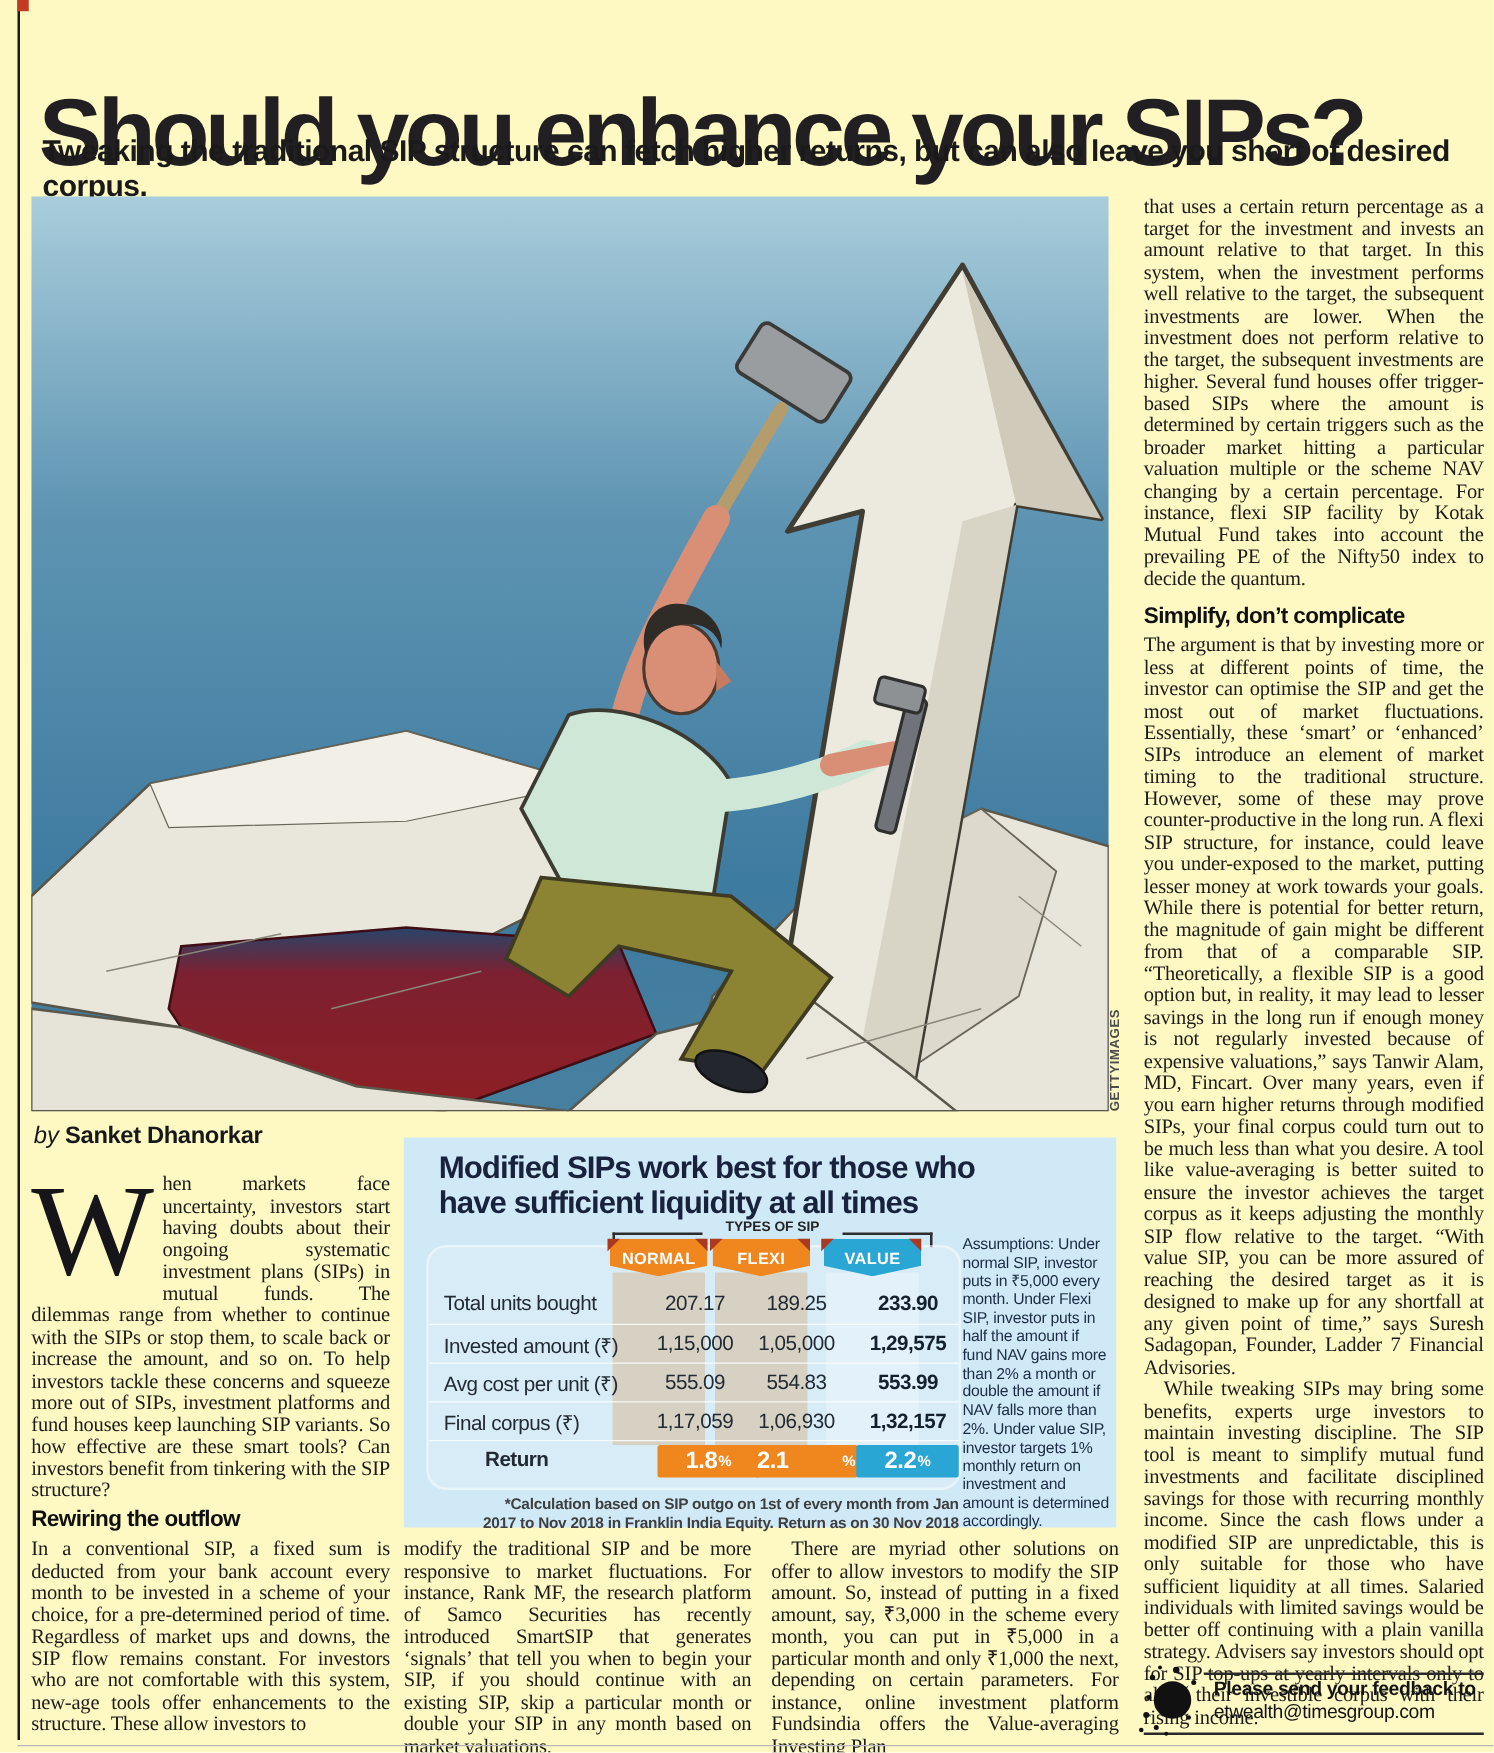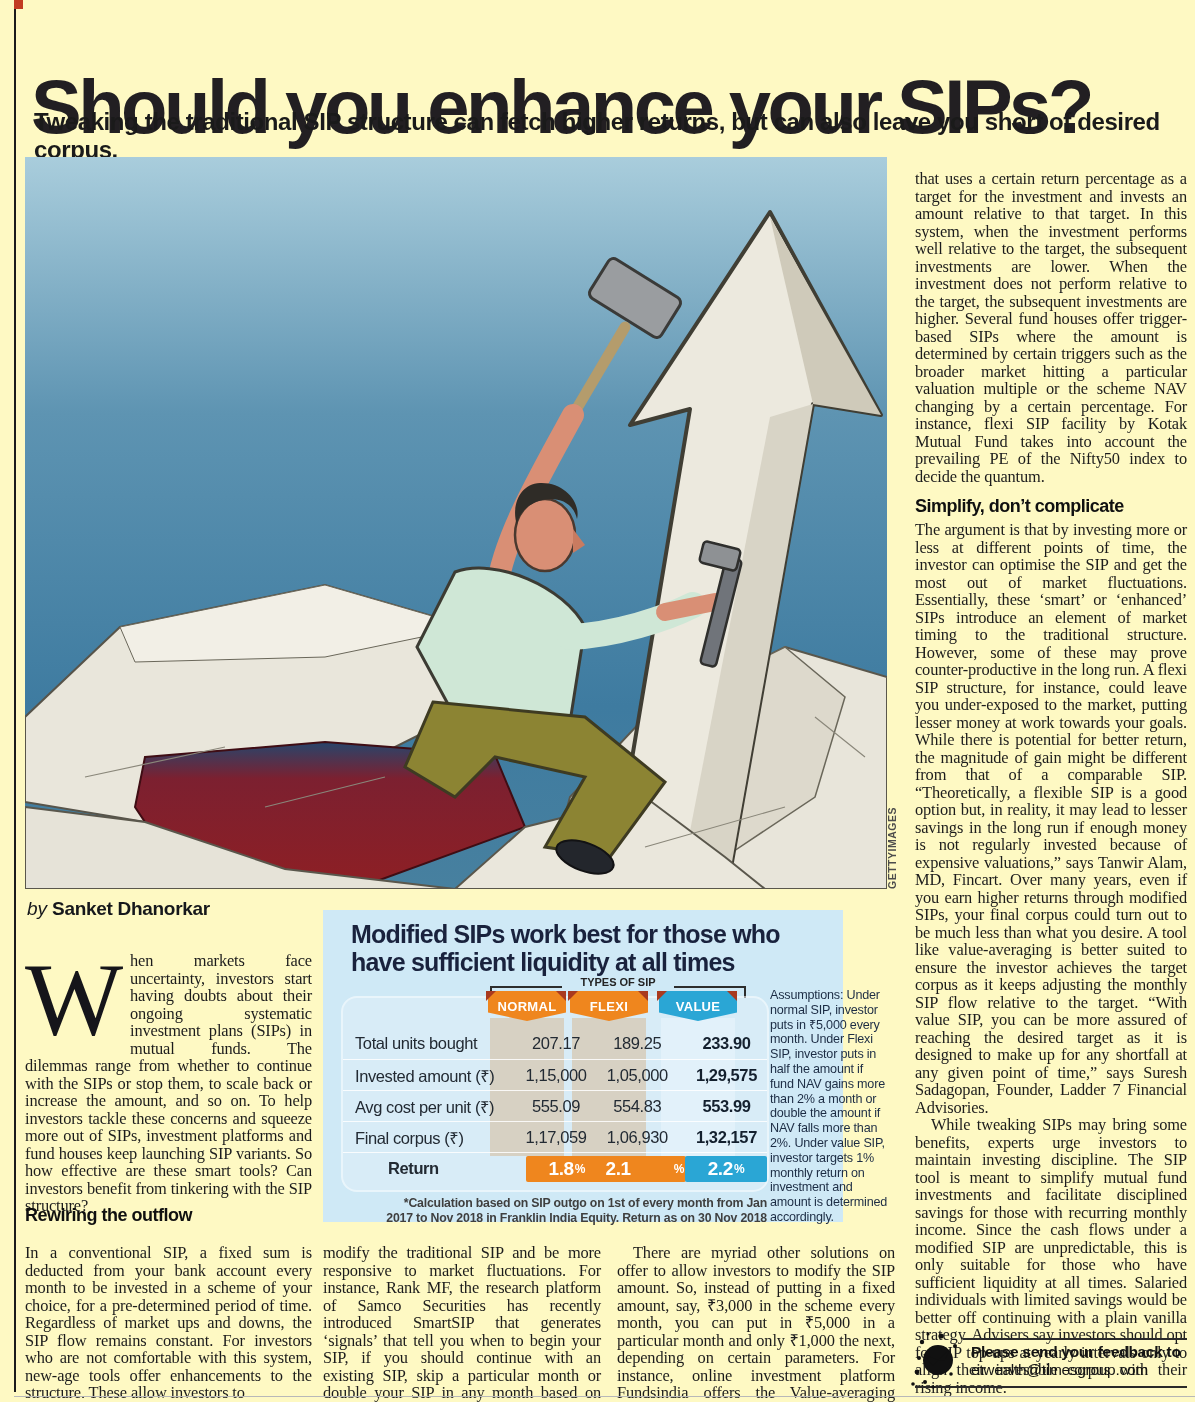--- a/index.html
+++ b/index.html
@@ -18,21 +18,21 @@
   .subhead{position:absolute;left:34px;top:108px;width:1150px;
     font-family:"Liberation Sans", sans-serif;font-weight:700;font-size:24px;letter-spacing:-0.4px;color:#1a1a1a;}
 
   
   .illo{position:absolute;left:25px;top:157px;width:862px;height:732px;}
   .getty{position:absolute;left:886px;top:797px;height:92px;
     font-family:"Liberation Sans", sans-serif;font-size:10.5px;font-weight:700;color:#4c4c4c;
     writing-mode:vertical-rl;transform:rotate(180deg);letter-spacing:0.5px;}
 
   
-  .serif-col{text-align:justify;font-size:16.4px;line-height:17.5px;letter-spacing:-0.15px;margin-top:14px;}
+  .serif-col{text-align:justify;font-size:16.4px;line-height:17.5px;letter-spacing:-0.15px;}
   .rcol{position:absolute;left:915px;top:156px;width:272px;}
   .rcol p{margin:0;}
   .rcol .indent{text-indent:16px;}
   .sec-head{font-family:"Liberation Sans", sans-serif;font-weight:700;font-size:18px;
     letter-spacing:-0.5px;color:#101010;margin:9px 0 3px 0;line-height:24px;}
 
   .byline{position:absolute;left:27px;top:898px;font-family:"Liberation Sans", sans-serif;
     font-size:19px;color:#16181c;}
   .byline .by{font-style:italic;font-weight:400;margin-right:5px;}
   .byline .author{font-weight:700;letter-spacing:-0.3px;}
@@ -40,21 +40,21 @@
   .lcol-intro{position:absolute;left:25px;top:938px;width:287px;}
   .dropcap{float:left;font-family:"Liberation Serif", serif;font-size:104px;line-height:82px;
     padding:6px 7px 0 0;color:#15151a;}
   .lcol-head{position:absolute;left:25px;top:1194px;width:287px;}
   .lcol-para{position:absolute;left:25px;top:1230px;width:287px;}
 
   .midcol1{position:absolute;left:323px;top:1230px;width:278px;}
   .midcol2{position:absolute;left:617px;top:1230px;width:278px;}
 
   
-  .infobox{position:absolute;left:323px;top:910px;width:520px;height:312px;background:#cfe9f6;}
+  .infobox{position:absolute;left:323px;top:910px;width:570px;height:312px;background:#cfe9f6;}
   .infobox-title{position:absolute;left:28px;top:10px;width:520px;
     font-family:"Liberation Sans", sans-serif;font-weight:800;font-size:25px;line-height:28px;
     letter-spacing:-0.8px;color:#19223d;}
   .types-label{position:absolute;left:239px;top:66px;width:112px;text-align:center;
     font-family:"Liberation Sans", sans-serif;font-weight:700;font-size:11px;color:#242424;letter-spacing:0;}
   .bracket{position:absolute;background:#2d2d2d;}
 
   .sip-card{position:absolute;left:20px;top:88px;width:424px;height:192px;background:#d8ecf7;
     border-radius:14px;box-shadow:0 0 0 2px rgba(255,255,255,0.55);}
   .strip{position:absolute;top:20px;bottom:34px;width:74px;}

